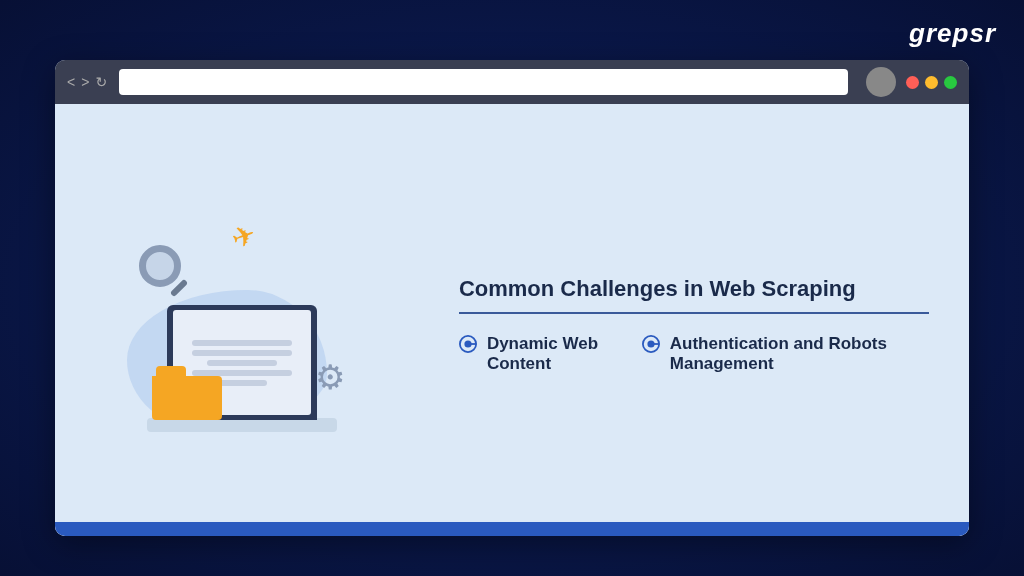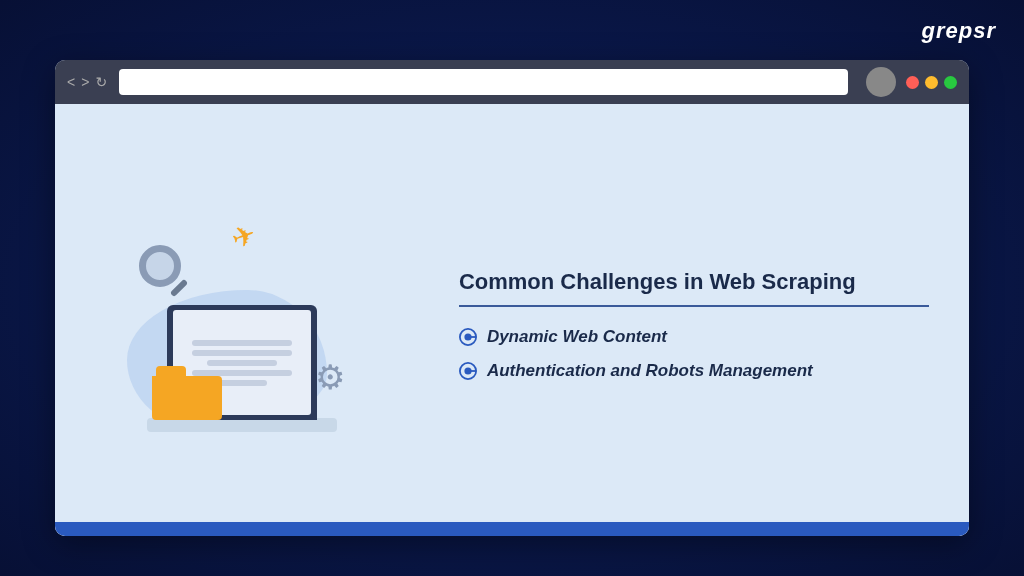--- a/index.html
+++ b/index.html
@@ -19,21 +19,21 @@
       inset: 0;
       background: radial-gradient(ellipse at 50% 50%, #0d2060 0%, #071035 100%);
     }
 
     
     .logo {
       position: absolute;
       top: 18px;
       right: 28px;
       color: #fff;
-      font-size: 22px;
+      font-size: 26px;
       font-weight: 700;
       font-style: italic;
       letter-spacing: 1px;
       z-index: 10;
     }
 
     
     .browser-window {
       position: absolute;
       top: 60px;
@@ -268,23 +268,22 @@
     .title-divider {
       width: 100%;
       height: 2px;
       background: #3a5a9a;
       margin-bottom: 20px;
     }
 
     .challenge-list {
       list-style: none;
       display: flex;
-      flex-direction: column;
+      flex-direction: row;
       gap: 14px;
-      font-style: italic;
     }
 
     .challenge-item {
       display: flex;
       align-items: flex-start;
       gap: 10px;
     }
 
     .bullet-icon {
       width: 18px;

